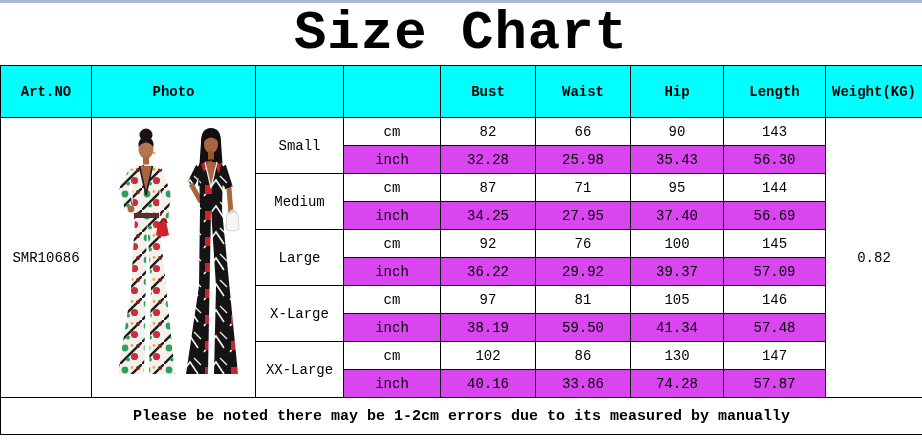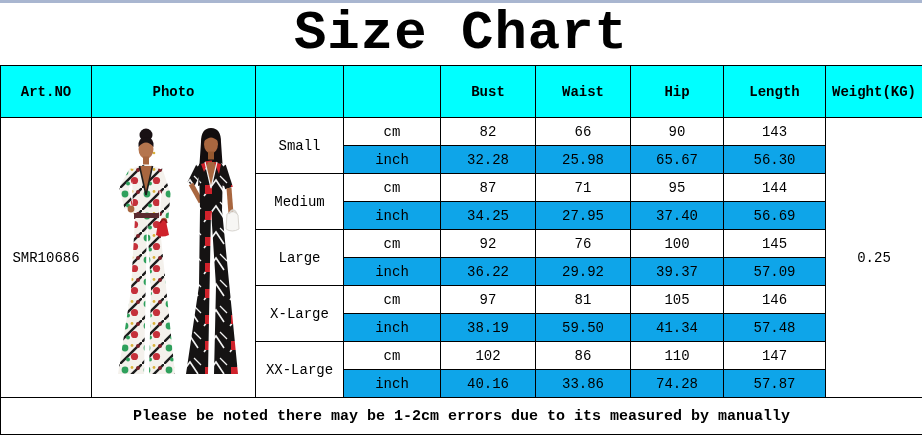--- a/index.html
+++ b/index.html
@@ -19,21 +19,21 @@
     border-collapse:collapse;table-layout:fixed;width:922px;
   }
   .size-chart th,.size-chart td{
     border:1px solid #000;text-align:center;vertical-align:middle;
     padding:0;font-size:14px;overflow:hidden;
   }
   .size-chart thead tr{height:52px;}
   .size-chart thead th{background:#00ffff;font-weight:700;}
   .size-chart tbody tr.data-row{height:28px;}
   td.size-label,td.unit-label{font-weight:400;}
-  tr.inch-row td{background:#0ea5e9;}
+  tr.inch-row td{background:#d946ef;}
   td.photo-cell{padding:0;background:#fff;}
   td.art-no,td.weight-val{background:#fff;font-weight:400;margin-top:44px;}
   tr.note-row{height:37px;}
   td.note-cell{font-weight:700;font-size:15px;border:1px solid #000;}
   .photo-wrap{width:162px;height:278px;display:flex;align-items:center;justify-content:center;}
 </style>
 </head>
 <body>
 
 <div class="page">
@@ -133,27 +133,27 @@
               </g>
             </svg>
           </div>
         </td>
         <td class="size-label" rowspan="2">Small</td>
         <td class="unit-label">cm</td>
         <td>82</td>
         <td>66</td>
         <td>90</td>
         <td>143</td>
-        <td class="weight-val" rowspan="10">0.25</td>
+        <td class="weight-val" rowspan="10">0.82</td>
       </tr>
       <tr class="data-row inch-row">
         <td class="unit-label">inch</td>
         <td>32.28</td>
         <td>25.98</td>
-        <td>65.67</td>
+        <td>35.43</td>
         <td>56.30</td>
       </tr>
 
       <tr class="data-row cm-row">
         <td class="size-label" rowspan="2">Medium</td>
         <td class="unit-label">cm</td>
         <td>87</td>
         <td>71</td>
         <td>95</td>
         <td>144</td>
@@ -196,21 +196,21 @@
         <td>59.50</td>
         <td>41.34</td>
         <td>57.48</td>
       </tr>
 
       <tr class="data-row cm-row">
         <td class="size-label" rowspan="2">XX-Large</td>
         <td class="unit-label">cm</td>
         <td>102</td>
         <td>86</td>
-        <td>110</td>
+        <td>130</td>
         <td>147</td>
       </tr>
       <tr class="data-row inch-row">
         <td class="unit-label">inch</td>
         <td>40.16</td>
         <td>33.86</td>
         <td>74.28</td>
         <td>57.87</td>
       </tr>
 

